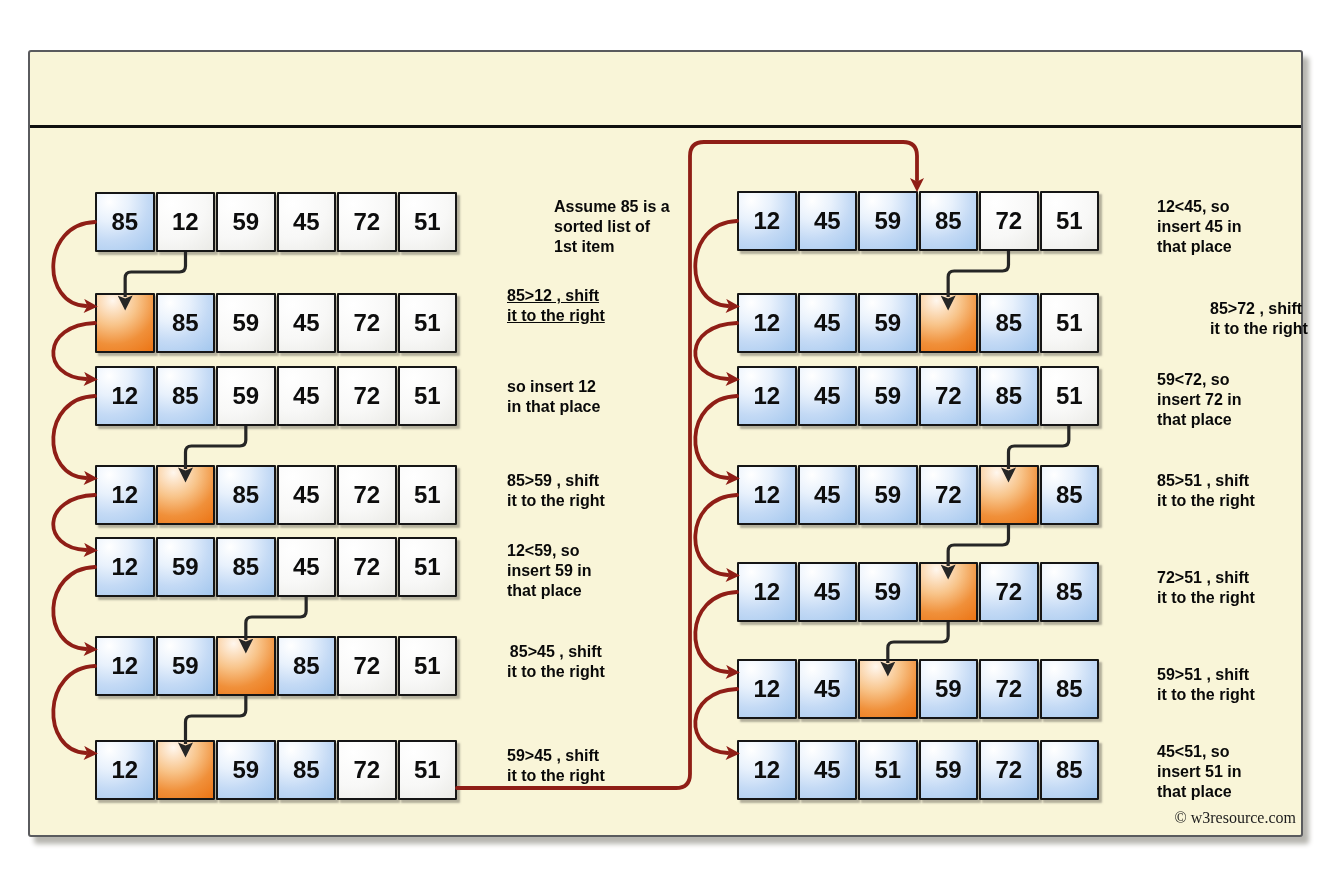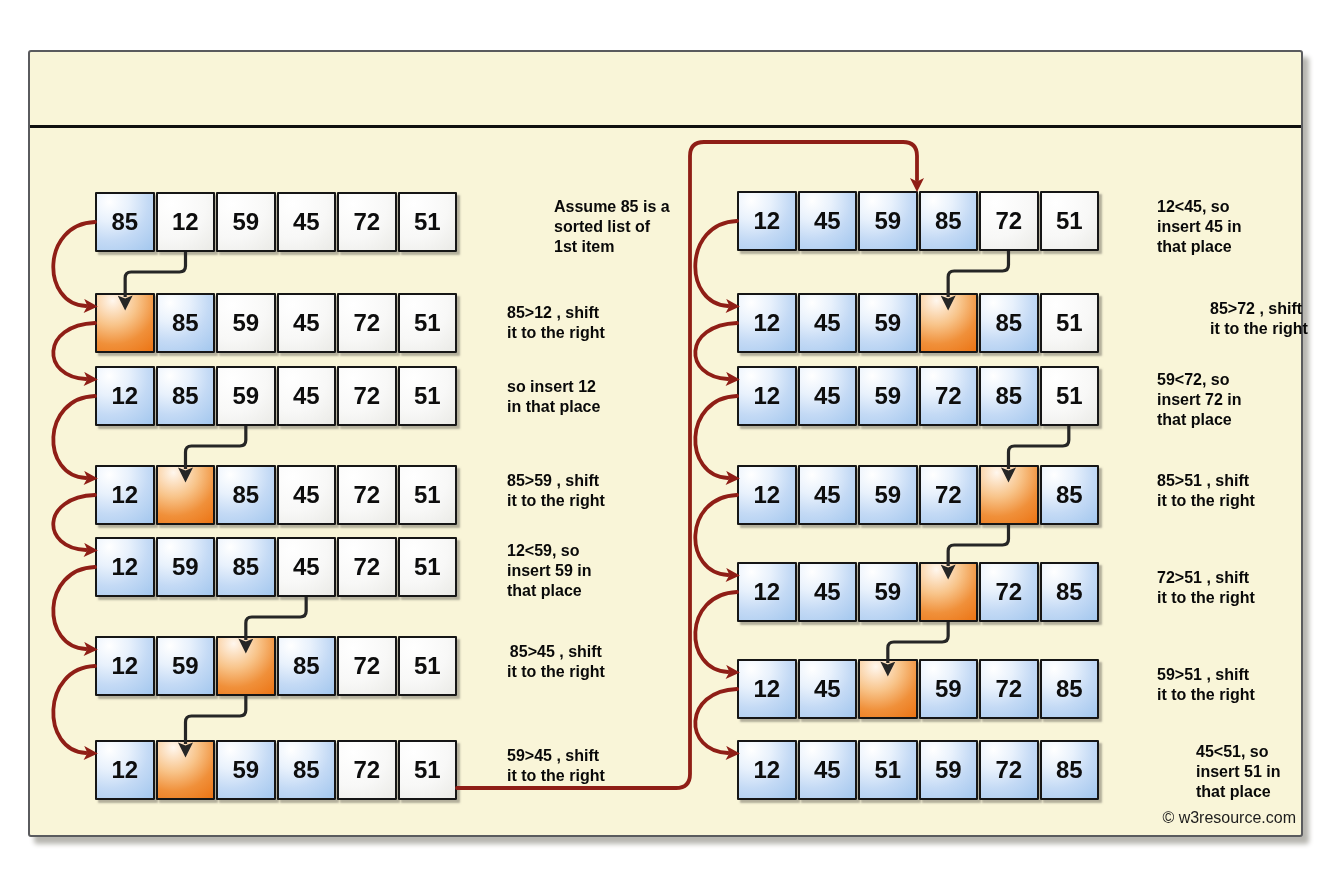--- a/index.html
+++ b/index.html
@@ -14,21 +14,21 @@
   .array-row{position:absolute;width:362px;height:60px;display:flex;gap:1px;border-radius:28px;}
   .cell{flex:1;border:2px solid #161616;box-sizing:border-box;border-radius:1px;
         display:flex;align-items:center;justify-content:center;
         font-weight:bold;font-size:24px;color:#0d0d0d;
         box-shadow:3px 3px 2px rgba(110,105,95,.5);}
   .cell.blue{background:radial-gradient(circle at 22% 14%, #ffffff 0%, #e8f1fc 30%, #c4daf5 60%, #a3c7ee 100%);}
   .cell.white{background:radial-gradient(circle at 25% 18%, #ffffff 0%, #f8f8f7 55%, #eaeae6 100%);}
   .cell.gap{background:radial-gradient(circle at 28% 10%, #fff7ee 0%, #f8c48a 38%, #f0903a 68%, #ec7414 100%);}
   .note{position:absolute;font-size:16px;font-weight:bold;line-height:20px;
         white-space:pre-line;color:#090909;}
-  .watermark{position:absolute;right:36px;top:809px;font-family:Liberation Sans, sans-serif;
+  .watermark{position:absolute;right:36px;top:809px;font-family:Liberation Serif, serif;
         font-size:16px;color:#1c1c1c;}
   svg.overlay{position:absolute;left:0;top:0;pointer-events:none;}
 </style>
 </head>
 <body>
 
 <div class="stage">
   <div class="panel"></div>
   <div class="separator"></div>
   <div id="rows-layer">
@@ -44,21 +44,21 @@
 sorted list of
 1st item</div>
       <div class="array-row" style="left: 95px; top: 293px;">
         <div class="cell gap"></div>
         <div class="cell blue">85</div>
         <div class="cell white">59</div>
         <div class="cell white">45</div>
         <div class="cell white">72</div>
         <div class="cell white">51</div>
       </div>
-      <div class="note" style="left: 507px; top: 303px;">85&gt;12 , shift
+      <div class="note" style="left: 507px; top: 286px; text-decoration: underline;">85&gt;12 , shift
 it to the right</div>
       <div class="array-row" style="left: 95px; top: 366px;">
         <div class="cell blue">12</div>
         <div class="cell blue">85</div>
         <div class="cell white">59</div>
         <div class="cell white">45</div>
         <div class="cell white">72</div>
         <div class="cell white">51</div>
       </div>
       <div class="note" style="left: 507px; top: 377px;">so insert 12
@@ -167,21 +167,21 @@
       <div class="note" style="left: 1157px; top: 665px;">59&gt;51 , shift
 it to the right</div>
       <div class="array-row" style="left: 737px; top: 740px;">
         <div class="cell blue">12</div>
         <div class="cell blue">45</div>
         <div class="cell blue">51</div>
         <div class="cell blue">59</div>
         <div class="cell blue">72</div>
         <div class="cell blue">85</div>
       </div>
-      <div class="note" style="left: 1157px; top: 742px; margin-left: 39px;">45&lt;51, so
+      <div class="note" style="left: 1157px; top: 742px;">45&lt;51, so
 insert 51 in
 that place</div>
     </div>
   <svg id="arrows" class="overlay" width="1332" height="890">
     <defs>
       <marker id="redArrow" viewBox="0 0 10 10" refX="1.5" refY="5" markerWidth="16" markerHeight="14" orient="auto" markerUnits="userSpaceOnUse">
         <path d="M0,0 L10,5 L0,10 L2.5,5 z" fill="#8f1e16"></path>
       </marker>
       <marker id="blackArrow" viewBox="0 0 10 10" refX="1" refY="5" markerWidth="16" markerHeight="15" orient="auto" markerUnits="userSpaceOnUse">
         <path d="M0,0 L10,5 L0,10 L2,5 z" fill="#262626"></path>

